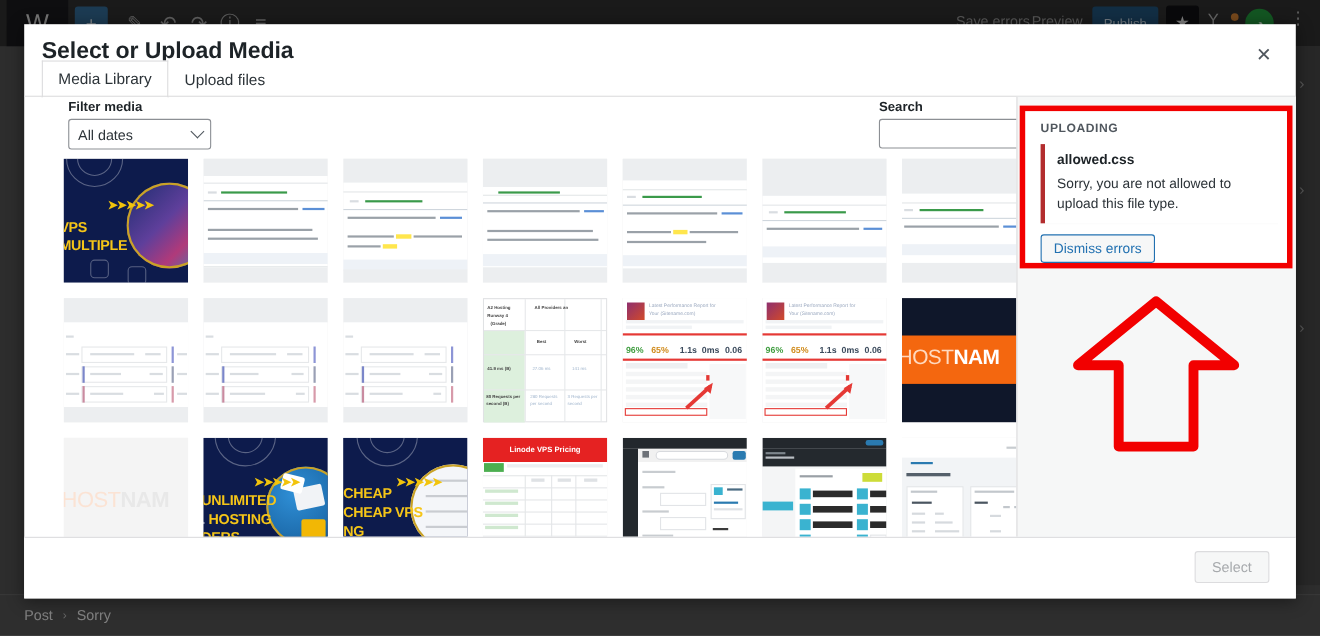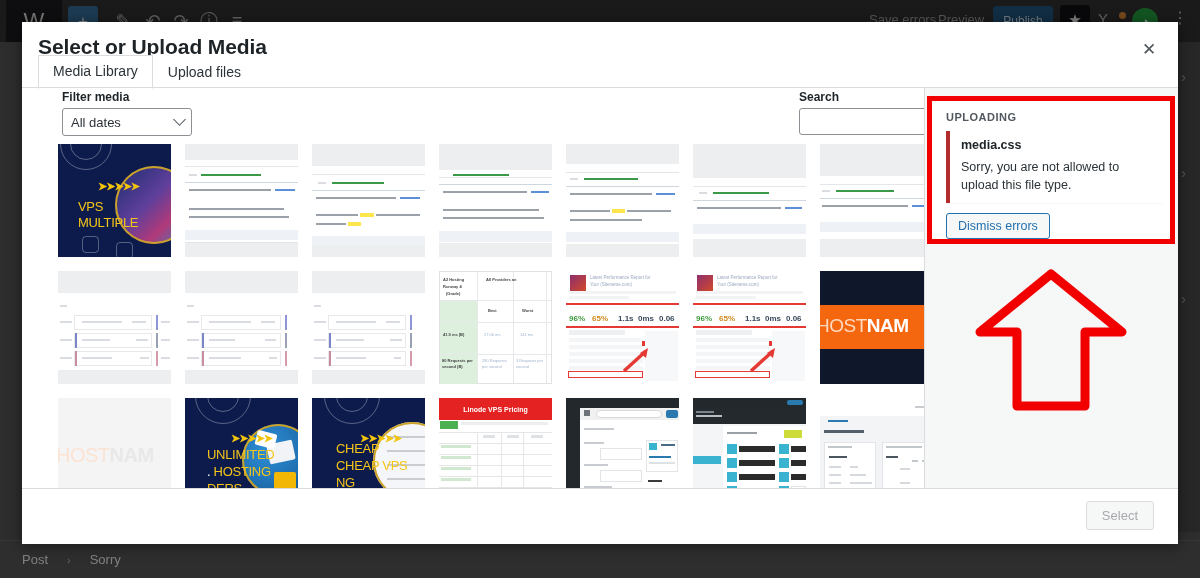--- a/index.html
+++ b/index.html
@@ -63,21 +63,21 @@
     position:absolute; right:0; top:42px; width:70px; bottom:46px;
     background:#3f3f3f;
   }
   .bg-side-chev { position:absolute; right:14px; color:#8b8b8b; font-size:15px; }
   #bg-post-block {
     position:absolute; left:148px; bottom:40px; width:58px; height:16px;
     background:#12263a; border-radius:2px;
   }
   #bg-breadcrumb {
     position:absolute; left:0; bottom:0; width:1200px; height:38px;
-    background:#4b4b4b; display:flex; align-items:center; gap:19px;
+    background:#4b4b4b; display:flex; align-items:center; gap:9px;
     padding-left:22px; color:#cfcfcf; font-size:13px;
     border-top:1px solid #5a5a5a;
   }
   #bg-breadcrumb .sep { color:#a6a6a6; font-size:11px; }
 
   
   #dim { position:absolute; inset:0; background:rgba(0,0,0,0.38); }
 
   
   #modal {
@@ -203,22 +203,22 @@
 
   .navy { background:#0d1b4c; position:relative; overflow:hidden; }
   .navy .ring {
     position:absolute; border:1.5px solid rgba(255,255,255,.32); border-radius:50%;
   }
   .navy .sq {
     position:absolute; border:1.5px solid rgba(255,255,255,.3); border-radius:4px;
   }
   .navy .chev { position:absolute; color:#f2c40c; font-size:11px; letter-spacing:-1px; font-weight:bold; }
   .navy .ttl {
-    position:absolute; color:#f5c518; font-weight:normal; line-height:1.02;
-    font-size:13px; letter-spacing:-.3px;margin-left:24px;
+    position:absolute; color:#f5c518; font-weight:bold; line-height:1.02;
+    font-size:13px; letter-spacing:-.3px;
   }
   .navy .ttl .w { color:#fff; }
   .navy .globe {
     position:absolute; border-radius:50%; overflow:hidden;
     box-shadow:0 0 0 2px #c9a227 inset;
   }
 
   .tbl { background:#fff; position:relative; }
   .tbl .row { position:absolute; left:0; right:0; border-bottom:1px solid #e6e8ea; }
   .tbl .col { position:absolute; top:0; bottom:0; border-right:1px solid #e6e8ea; }
@@ -771,21 +771,21 @@
           </div>
 
         </div>
       </div>
     </div>
 
     <div id="upload-side">
       <div id="error-box">
         <div id="uploading-label">UPLOADING</div>
         <div id="error-card">
-          <div id="error-filename">media.css</div>
+          <div id="error-filename">allowed.css</div>
           <div id="error-text">Sorry, you are not allowed to upload this file type.</div>
         </div>
         <button id="dismiss-btn">Dismiss errors</button>
       </div>
 
       <svg id="red-arrow" width="156" height="148" viewBox="0 0 156 148">
         <path d="M78 8 L149 66 L112 66 L112 140 L44 140 L44 66 L7 66 Z" fill="none" stroke="#f20000" stroke-width="9" stroke-linejoin="round" stroke-linecap="round"></path>
       </svg>
     </div>
   </div>

